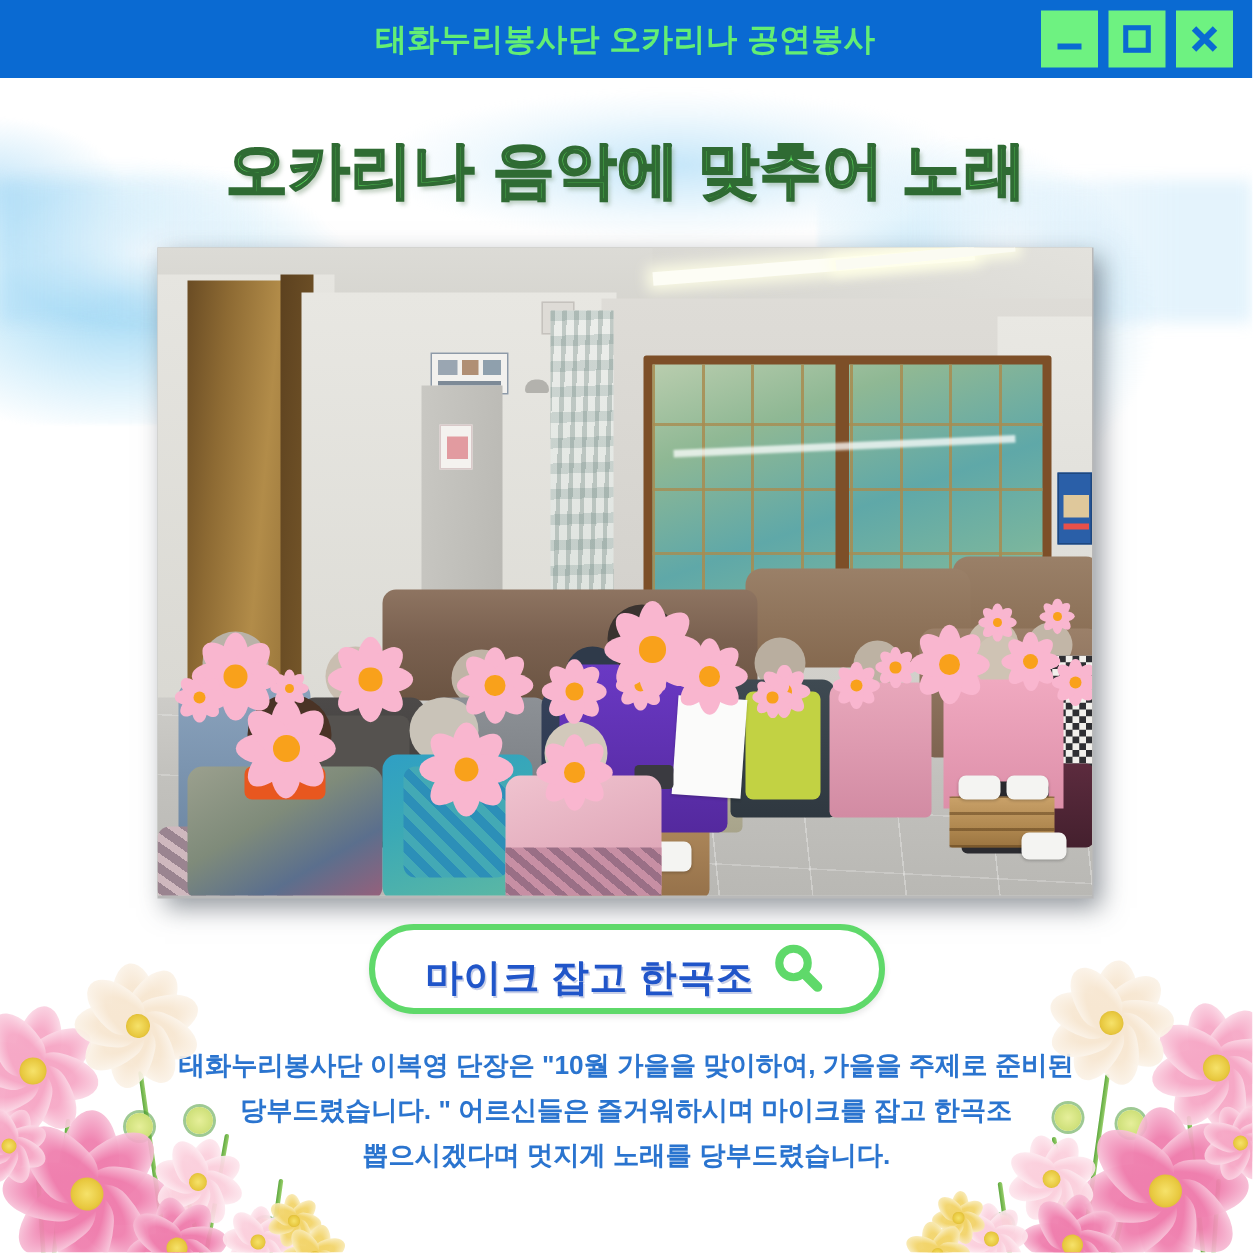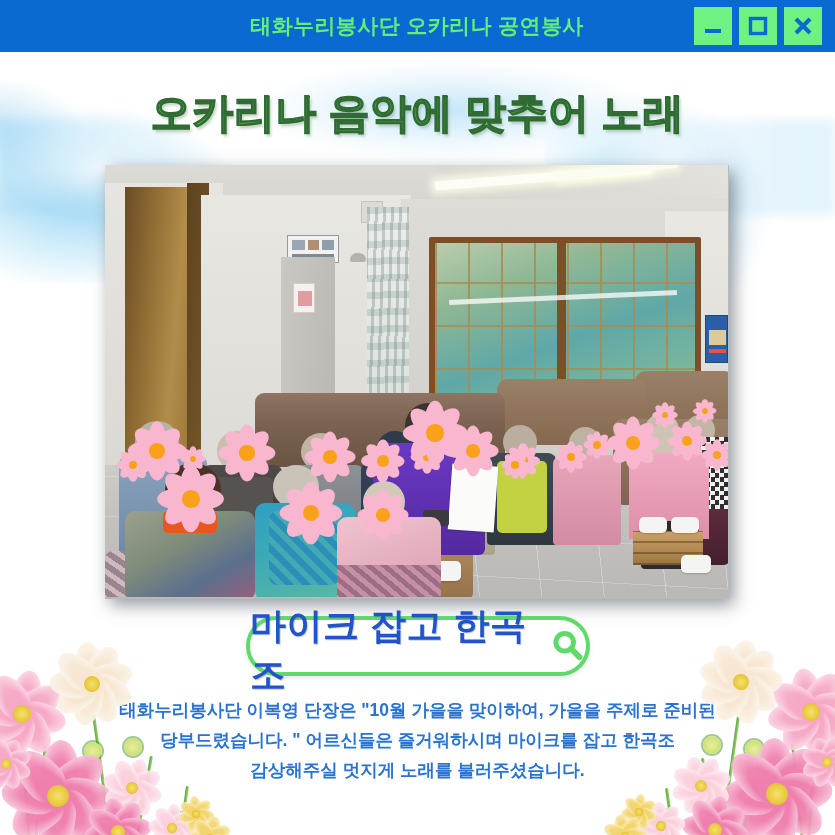--- a/index.html
+++ b/index.html
@@ -263,21 +263,21 @@
     transform-origin:50% 100%; }
   .flw .ctr { background:#f9a11b; border-radius:50%; }
 
   
   #pill {
     position:absolute; left:246px; top:616px; width:344px; height:60px;
     background:#ffffff; border:4px solid #5fd96a; border-radius:34px;
     display:flex; align-items:center; justify-content:center; gap:10px;
     box-shadow:0 2px 4px rgba(0,0,0,.10); cursor:pointer;
   }
-  #pill-label { color:#2055c9; font-size:36px; font-weight:bold; letter-spacing:.5px;
+  #pill-label { color:#2055c9; font-size:25px; font-weight:bold; letter-spacing:.5px;
     text-shadow:1px 1px 0 rgba(30,60,160,.25);margin-top:10px; }
   #pill svg { display:block; }
 
   
   #body-copy {
     position:absolute; left:60px; top:695px; width:715px;
     text-align:center; color:#2a74cf; font-size:17.5px; line-height:30px;
     font-weight:600;
   }
   #body-copy span { display:block; }
@@ -658,21 +658,21 @@
     <span id="pill-label">마이크 잡고 한곡조</span>
     <svg width="40" height="40" viewBox="0 0 40 40">
       <circle cx="17" cy="16" r="9.5" fill="none" stroke="#5fd96a" stroke-width="5.4"></circle>
       <path d="M24 23 L33 32" stroke="#5fd96a" stroke-width="6.4" stroke-linecap="round"></path>
     </svg>
   </div>
 
   <div id="body-copy">
     <span>태화누리봉사단 이복영 단장은 "10월 가을을 맞이하여, 가을을 주제로 준비된</span>
     <span>당부드렸습니다. "  어르신들은 즐거워하시며 마이크를 잡고 한곡조</span>
-    <span>감상해주실 멋지게 노래를 불러주셨습니다.</span>
+    <span>뽑으시겠다며 멋지게 노래를 당부드렸습니다.</span>
   </div>
 
   <div class="deco" id="deco-left" style="left: 0px; top: 636px; width: 230px; height: 199px;">
       <div class="stem" style="left: 44px; top: 110px; width: 3px; height: 95px; transform-origin: 50% 0px; transform: rotate(6deg); background: linear-gradient(90deg, rgb(94, 168, 63), rgb(154, 208, 108));"></div>
       <div class="stem" style="left: 92px; top: 78px; width: 3px; height: 120px; transform-origin: 50% 0px; transform: rotate(-8deg); background: linear-gradient(90deg, rgb(94, 168, 63), rgb(154, 208, 108));"></div>
       <div class="stem" style="left: 150px; top: 120px; width: 3px; height: 80px; transform-origin: 50% 0px; transform: rotate(10deg); background: linear-gradient(90deg, rgb(94, 168, 63), rgb(154, 208, 108));"></div>
       <div class="stem" style="left: 118px; top: 140px; width: 3px; height: 62px; transform-origin: 50% 0px; transform: rotate(-14deg); background: linear-gradient(90deg, rgb(94, 168, 63), rgb(154, 208, 108));"></div>
       <div class="stem" style="left: 186px; top: 150px; width: 3px; height: 50px; transform-origin: 50% 0px; transform: rotate(8deg); background: linear-gradient(90deg, rgb(94, 168, 63), rgb(154, 208, 108));"></div>
       <div class="stem" style="left: 24px; top: 150px; width: 3px; height: 52px; transform-origin: 50% 0px; transform: rotate(-4deg); background: linear-gradient(90deg, rgb(94, 168, 63), rgb(154, 208, 108));"></div>
       <div class="bud" style="left: 84px; top: 106px; width: 18px; height: 18px; background: radial-gradient(circle, rgb(230, 239, 154), rgb(195, 217, 106)); box-shadow: rgba(79, 156, 58, 0.55) 0px 0px 0px 2px;"></div>

